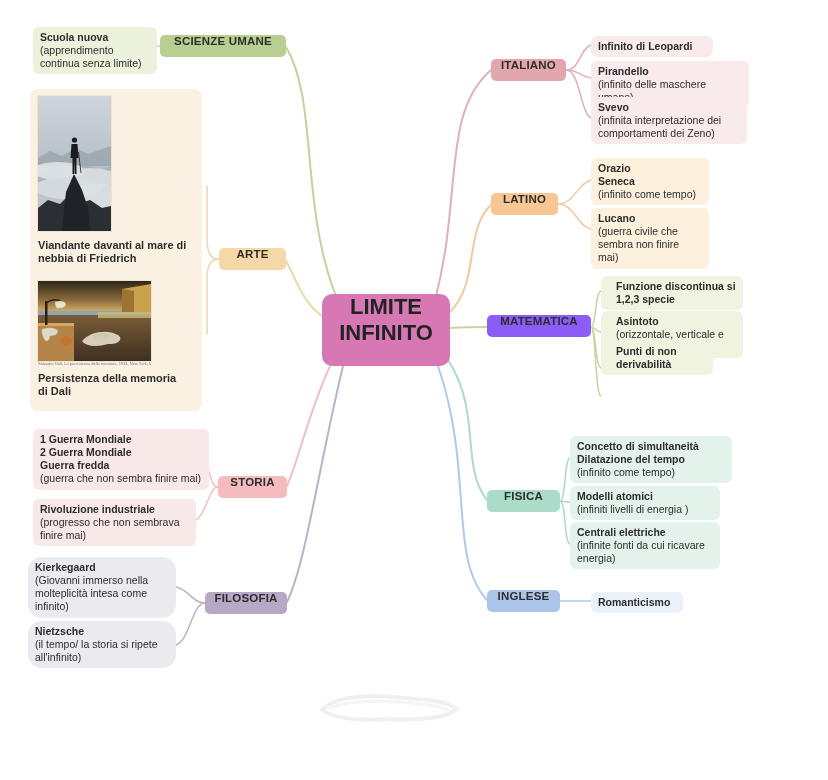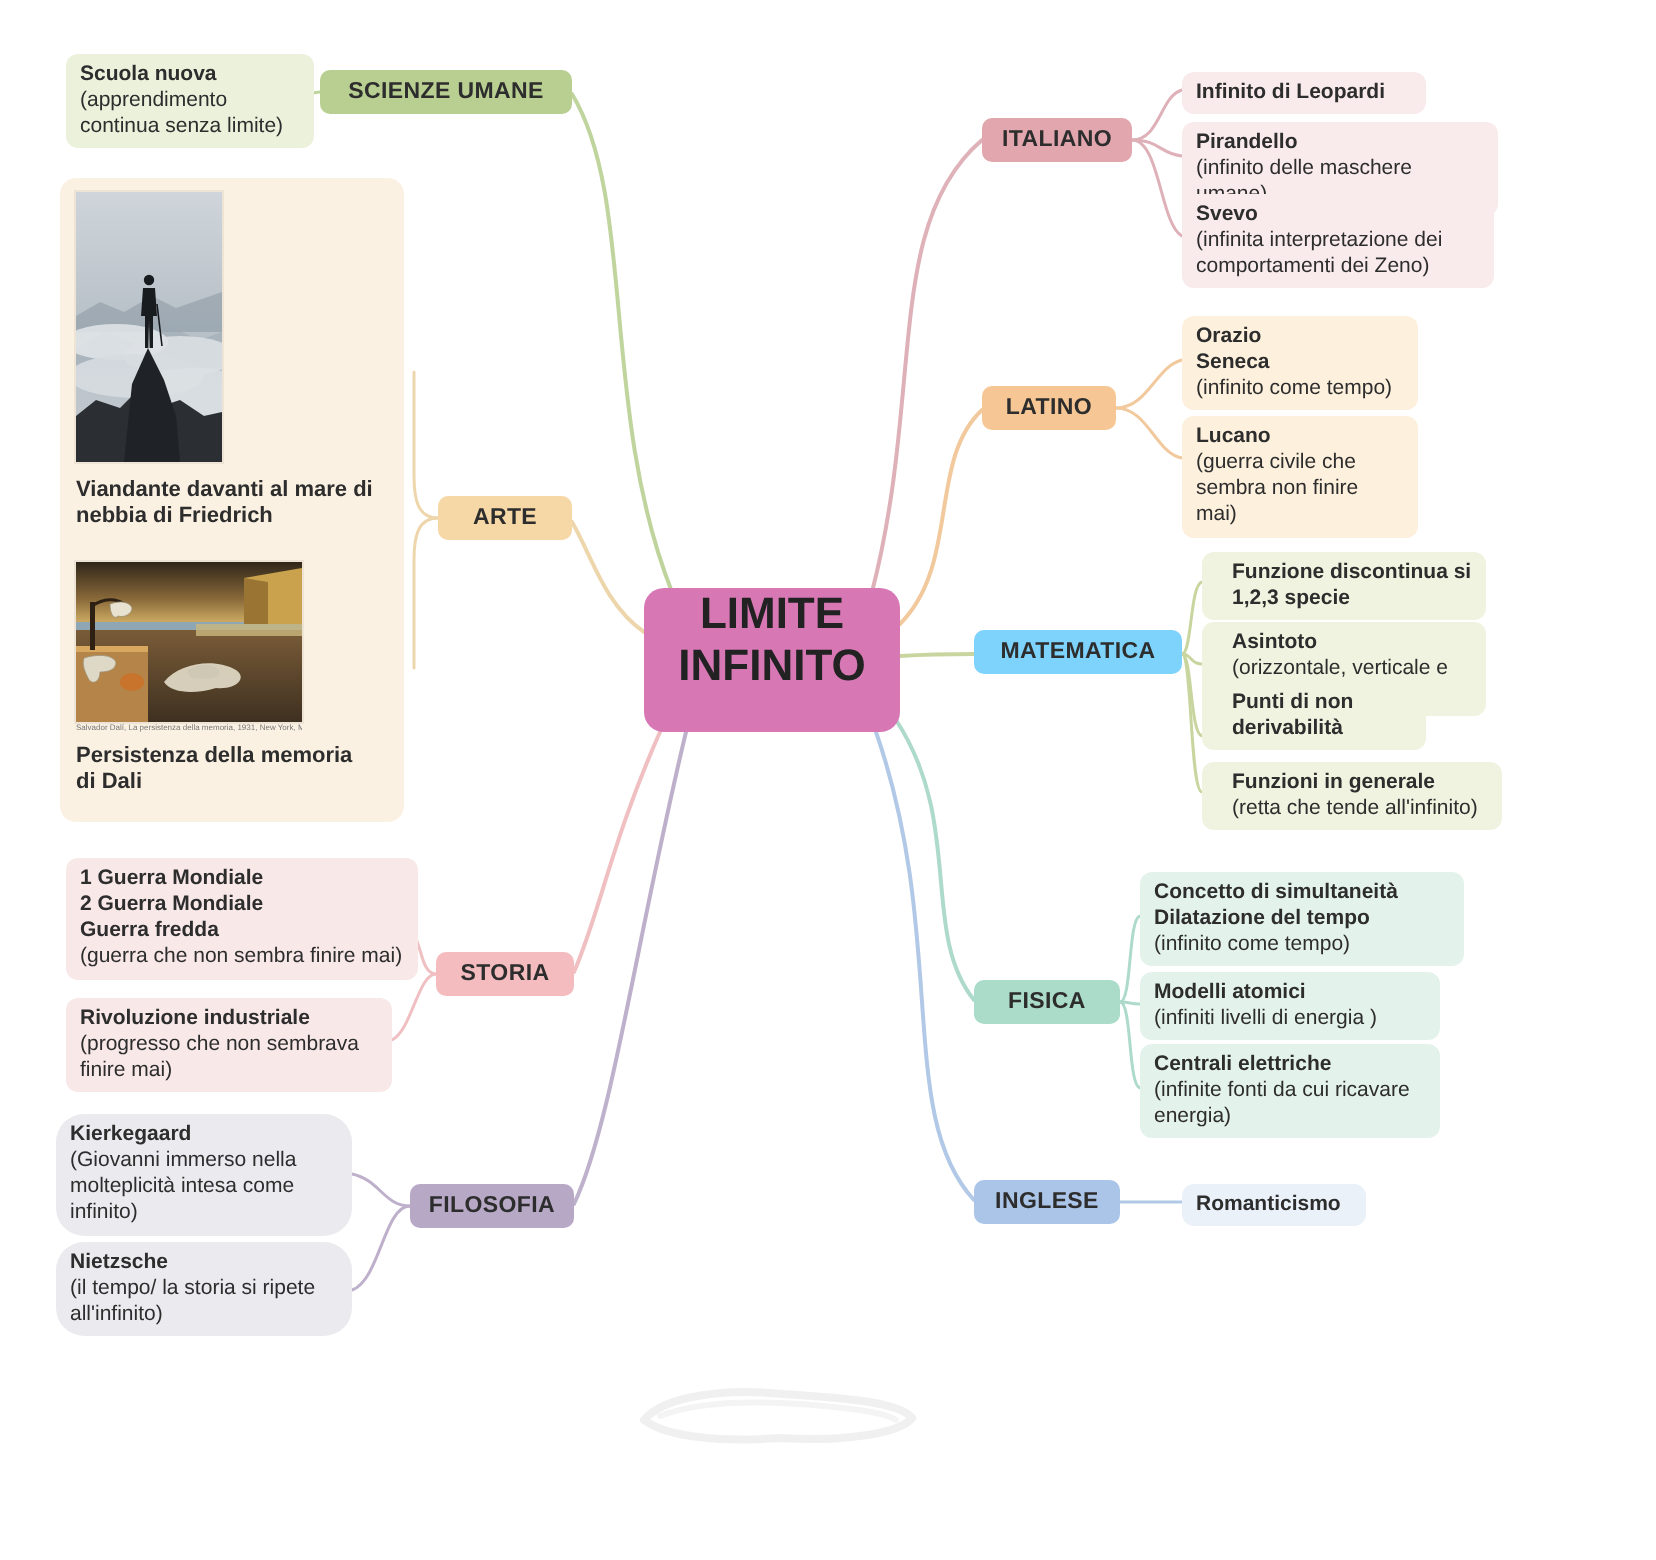--- a/index.html
+++ b/index.html
@@ -2,21 +2,21 @@
 <html><head>
 <meta charset="utf-8">
 <style>
   * { margin:0; padding:0; box-sizing:border-box; }
   html,body { background:#ffffff; }
   body { font-family:"Liberation Sans", sans-serif; color:#2d2d2d; }
   .canvas { position:relative; width:828px; height:780px; background:#ffffff; overflow:hidden; }
   .connectors { position:absolute; left:0; top:0; z-index:1; }
   .node { position:absolute; z-index:2; }
   .panel { border-radius:8px; }
-  .label-box { height:22px; border-radius:5px; display:flex; align-items:center; justify-content:center;
+  .label-box { height:22px; border-radius:5px; display:flex; justify-content:center;
                font-weight:bold; font-size:11.5px; color:#2d2d2d; letter-spacing:.2px; }
   .item { border-radius:6px; padding:4px 7px; font-size:10.5px; line-height:1.25; color:#2d2d2d; }
   .item .t { font-weight:bold; display:block; white-space:pre-line; }
   .item .d { display:block; white-space:pre-line; }
   .bg-scienze    { background:#ecf1dc; }
   .bg-arte-panel { background:#fbf1e2; }
   .bg-storia     { background:#f8e8e8; }
   .bg-filosofia  { background:#ebeaee;border-radius:14px; }
   .bg-italiano   { background:#f9ebeb; }
   .bg-latino     { background:#fdf0dd; }
@@ -199,38 +199,34 @@
   <div class="node item bg-latino" style="left:591px;top:158px;width:118px">
     <span class="t">Orazio
 Seneca</span>
     <span class="d">(infinito come tempo)</span>
   </div>
   <div class="node item bg-latino" style="left:591px;top:208px;width:118px">
     <span class="t">Lucano</span>
     <span class="d">(guerra civile che sembra non finire mai)</span>
   </div>
 
-  <div class="node label-box" style="left:487px;top:315px;width:104px;background:#7dd3fc">
+  <div class="node label-box" style="left:487px;top:315px;width:104px;background:#8b5cf6">
     <span>MATEMATICA</span>
   </div>
   <div class="node item bg-matematica" style="left:601px;top:276px;width:142px">
     <span class="t">Funzione discontinua si 1,2,3 specie</span>
     <span class="d"></span>
   </div>
   <div class="node item bg-matematica" style="left:601px;top:311px;width:142px">
     <span class="t">Asintoto</span>
     <span class="d">(orizzontale, verticale e obliquo)</span>
   </div>
   <div class="node item bg-matematica" style="left:601px;top:341px;width:112px">
     <span class="t">Punti di non derivabilità</span>
     <span class="d"></span>
-  </div>
-  <div class="node item bg-matematica" style="left:601px;top:381px;width:150px">
-    <span class="t">Funzioni in generale</span>
-    <span class="d">(retta che tende all'infinito)</span>
   </div>
 
   <div class="node label-box" style="left:487px;top:490px;width:73px;background:#abdbc9">
     <span>FISICA</span>
   </div>
   <div class="node item bg-fisica" style="left:570px;top:436px;width:162px">
     <span class="t">Concetto di simultaneità
 Dilatazione del tempo</span>
     <span class="d">(infinito come tempo)</span>
   </div>

